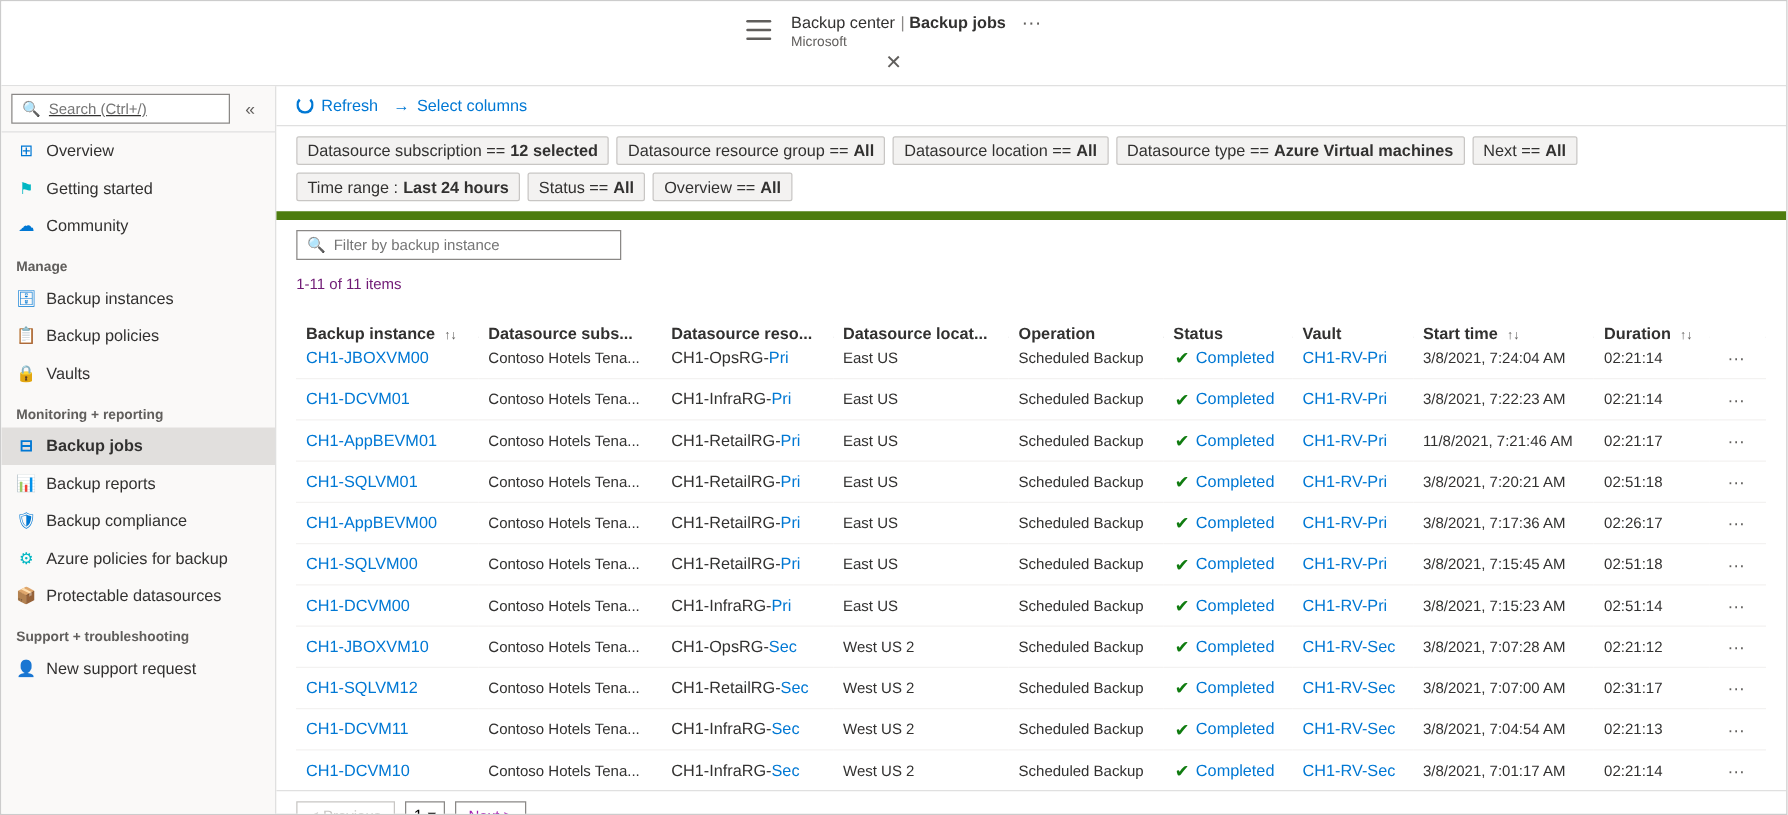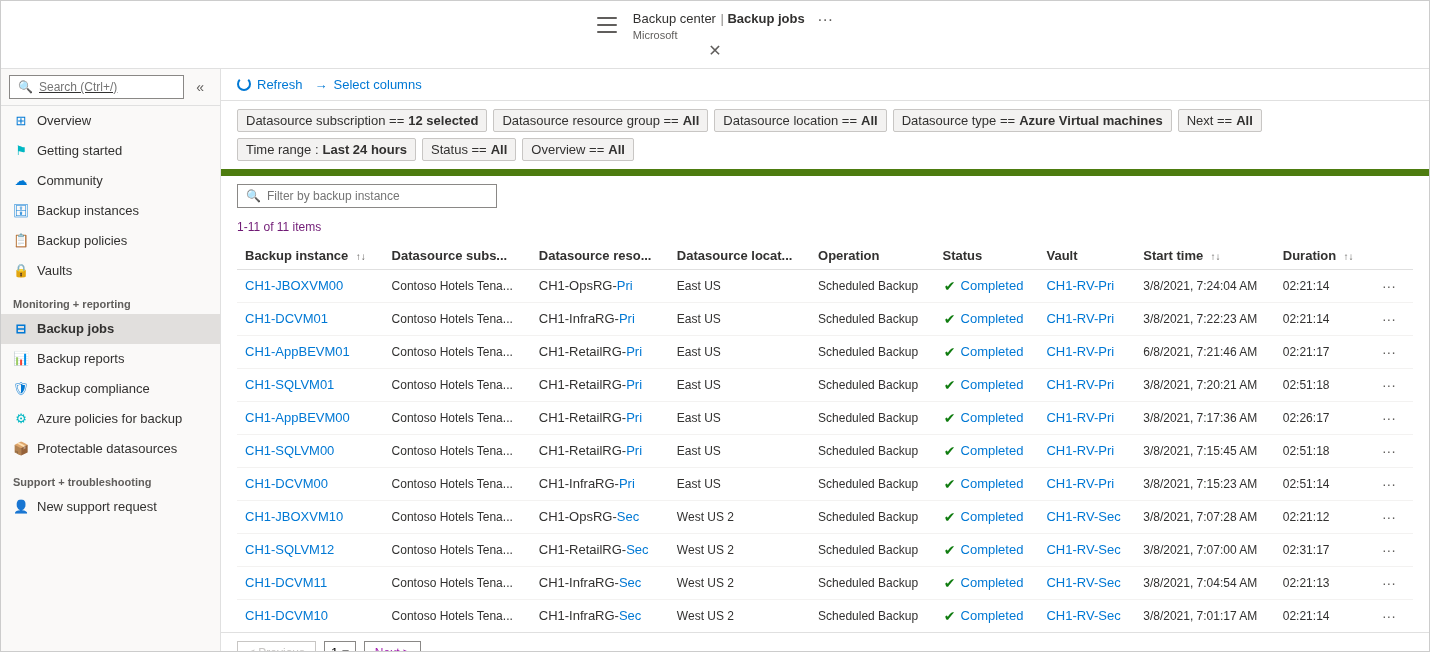--- a/index.html
+++ b/index.html
@@ -39,21 +39,21 @@
     
     .search-bar { padding: 8px 16px; }
     .search-bar-input { display: flex; align-items: center; border: 1px solid #8a8886; padding: 4px 8px; gap: 6px; width: 260px; }
     .search-bar-input input { border: none; outline: none; font-size: 12px; color: #605e5c; background: transparent; width: 100%; }
     
     .item-count { padding: 4px 16px 8px; font-size: 12px; color: #701a75; }
     
     
     .table-container { flex: 1; overflow: auto; padding: 0 16px; }
     table { width: 100%; border-collapse: collapse; }
-    thead th { position: sticky; top: 0; background: #fff; text-align: left; padding: 6px 8px; font-weight: 600; color: #323130; border-bottom: 1px solid #e0e0e0; font-size: 12px; white-space: nowrap; }
+    thead th { position: sticky; top: 12px; background: #fff; text-align: left; padding: 6px 8px; font-weight: 600; color: #323130; border-bottom: 1px solid #e0e0e0; font-size: 12px; white-space: nowrap; }
     thead th .sort-icon { color: #605e5c; font-size: 10px; margin-left: 4px; }
     tbody tr { border-bottom: 1px solid #f3f2f1; }
     tbody td { padding: 6px 8px; color: #323130; font-size: 12px; white-space: nowrap; }
     .link { color: #0078d4; text-decoration: none; cursor: pointer; }
     .status-completed { display: flex; align-items: center; gap: 4px; color: #107c10; }
     .status-dot { width: 14px; height: 14px; display: flex; align-items: center; justify-content: center; }
     .more-menu { cursor: pointer; color: #605e5c; padding: 2px 6px; border: none; background: none; font-size: 14px; }
     
     
     .pagination { display: flex; align-items: center; gap: 8px; padding: 8px 16px; border-top: 1px solid #e0e0e0; justify-content: flex-start; }
@@ -109,20 +109,21 @@
     </div>
     <div class="nav-item">
       <span class="nav-icon icon-teal">⚑</span>
       <span>Getting started</span>
     </div>
     <div class="nav-item">
       <span class="nav-icon icon-blue">☁</span>
       <span>Community</span>
     </div>
 
+    <div class="section-label">Manage</div>
     <div class="nav-item">
       <span class="nav-icon icon-blue">🗄</span>
       <span>Backup instances</span>
     </div>
     <div class="nav-item">
       <span class="nav-icon icon-blue" style="font-size:13px;">📋</span>
       <span>Backup policies</span>
     </div>
     <div class="nav-item">
       <span class="nav-icon icon-orange">🔒</span>
@@ -298,21 +299,21 @@
       <td><span>CH1-RetailRG-<span style="color:#0078d4;cursor:pointer;">Pri</span></span></td>
       <td>East US</td>
       <td>Scheduled Backup</td>
       <td>
         <span class="status-completed">
           <span class="status-dot" style="color:#107c10; font-size:14px;">✔</span>
           <span style="color:#0078d4; cursor:pointer;">Completed</span>
         </span>
       </td>
       <td><a class="link">CH1-RV-Pri</a></td>
-      <td>6/8/2021, 7:21:46 AM</td>
+      <td>11/8/2021, 7:21:46 AM</td>
       <td>02:21:17</td>
       <td>
         <button class="more-menu">···</button>
       </td>
     </tr>
             <tr>
       <td><a class="link">CH1-SQLVM01</a></td>
       <td>Contoso Hotels Tena...</td>
       <td><span>CH1-RetailRG-<span style="color:#0078d4;cursor:pointer;">Pri</span></span></td>
       <td>East US</td>

